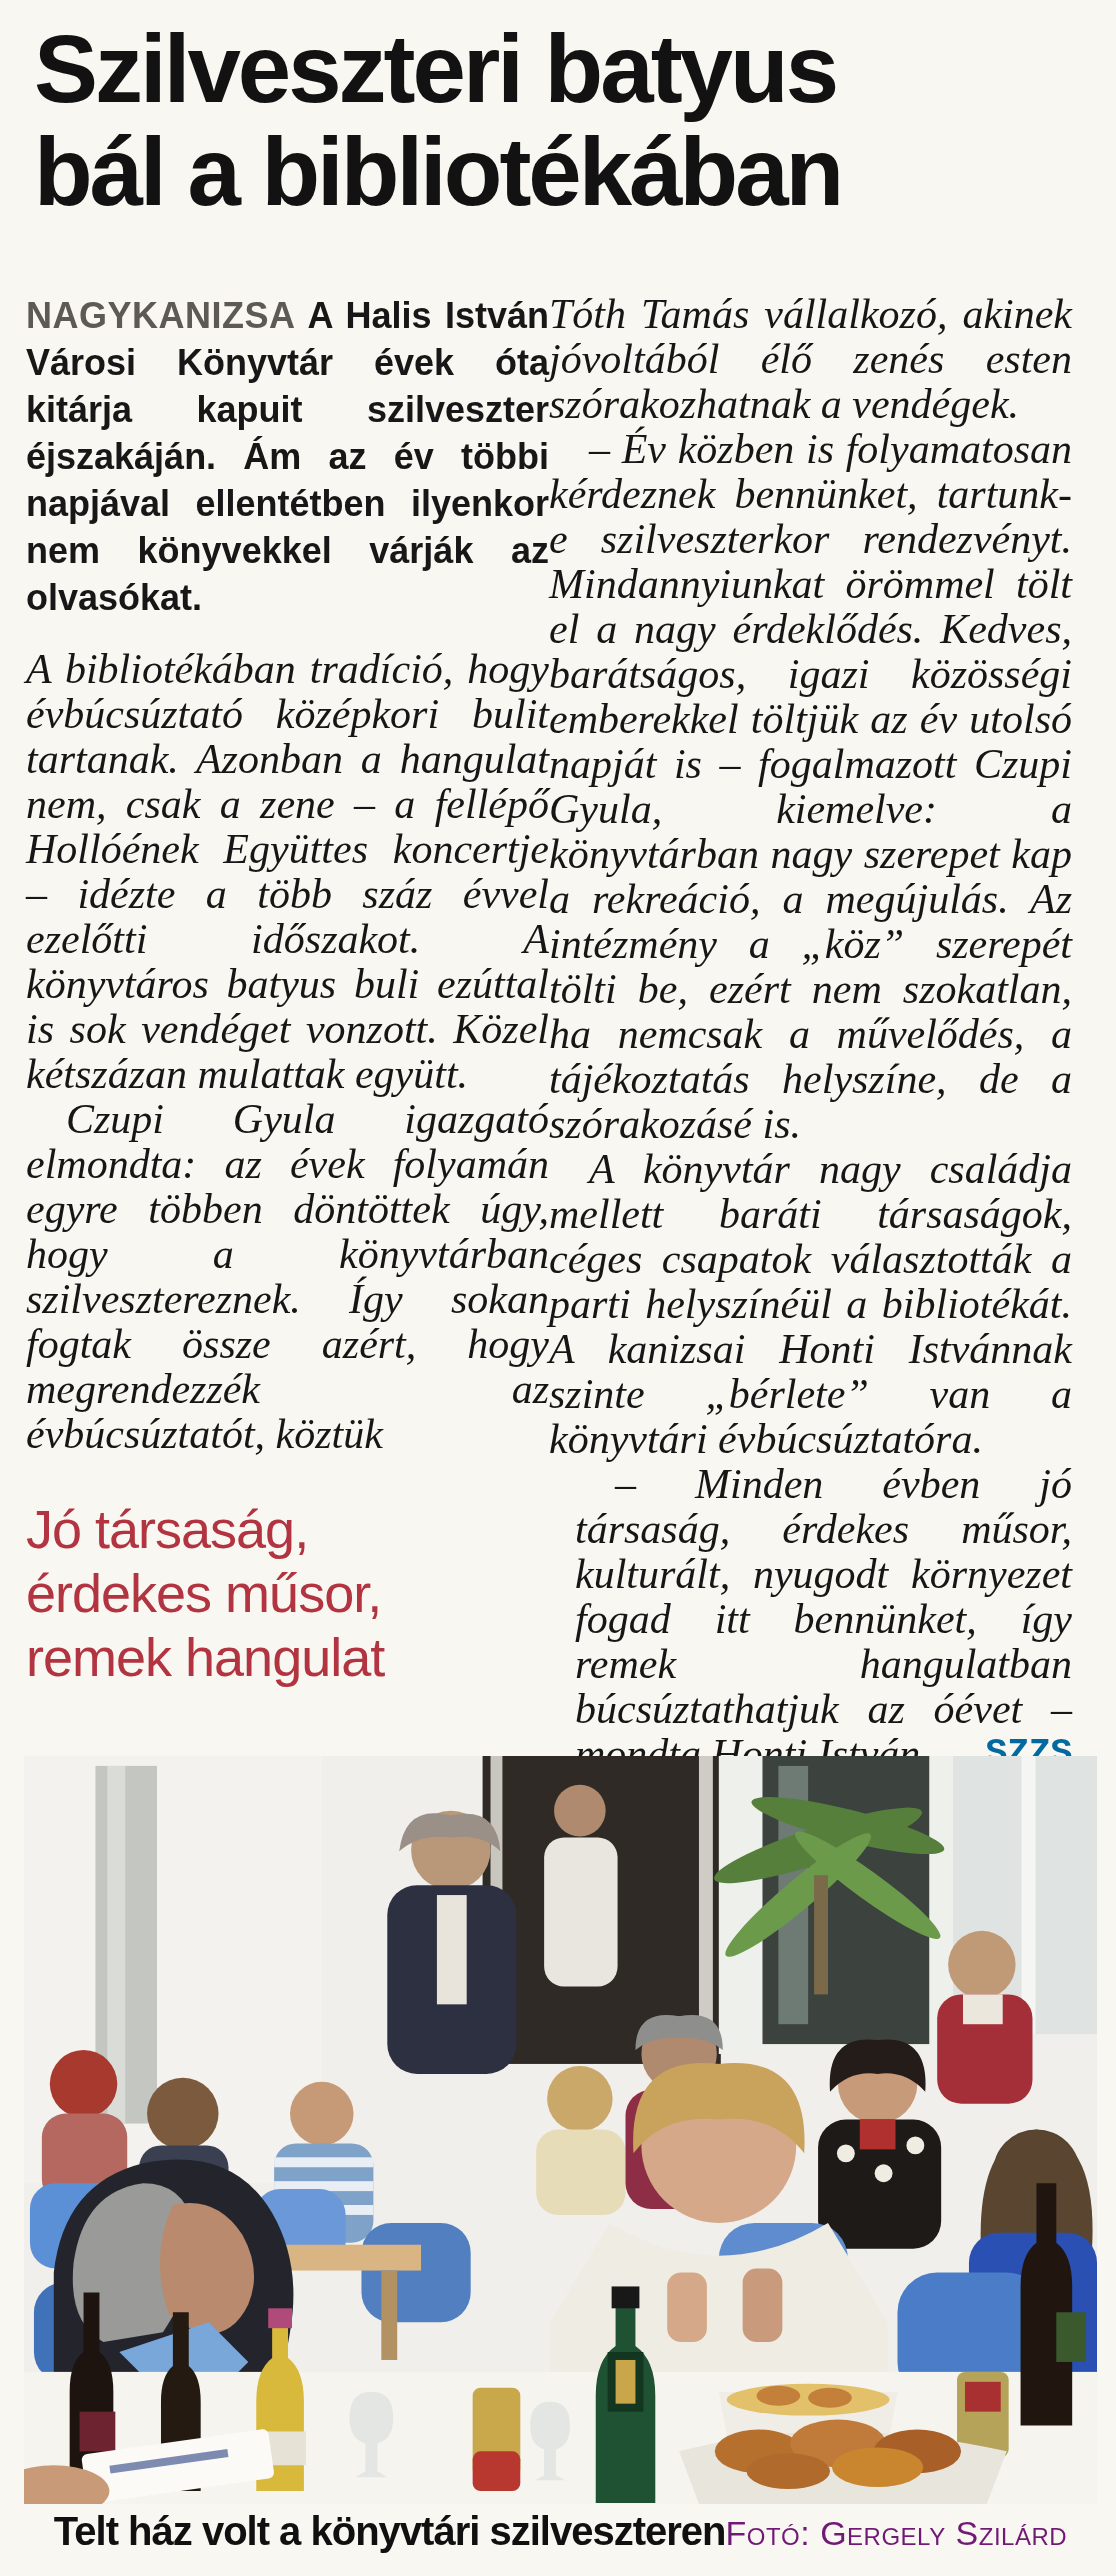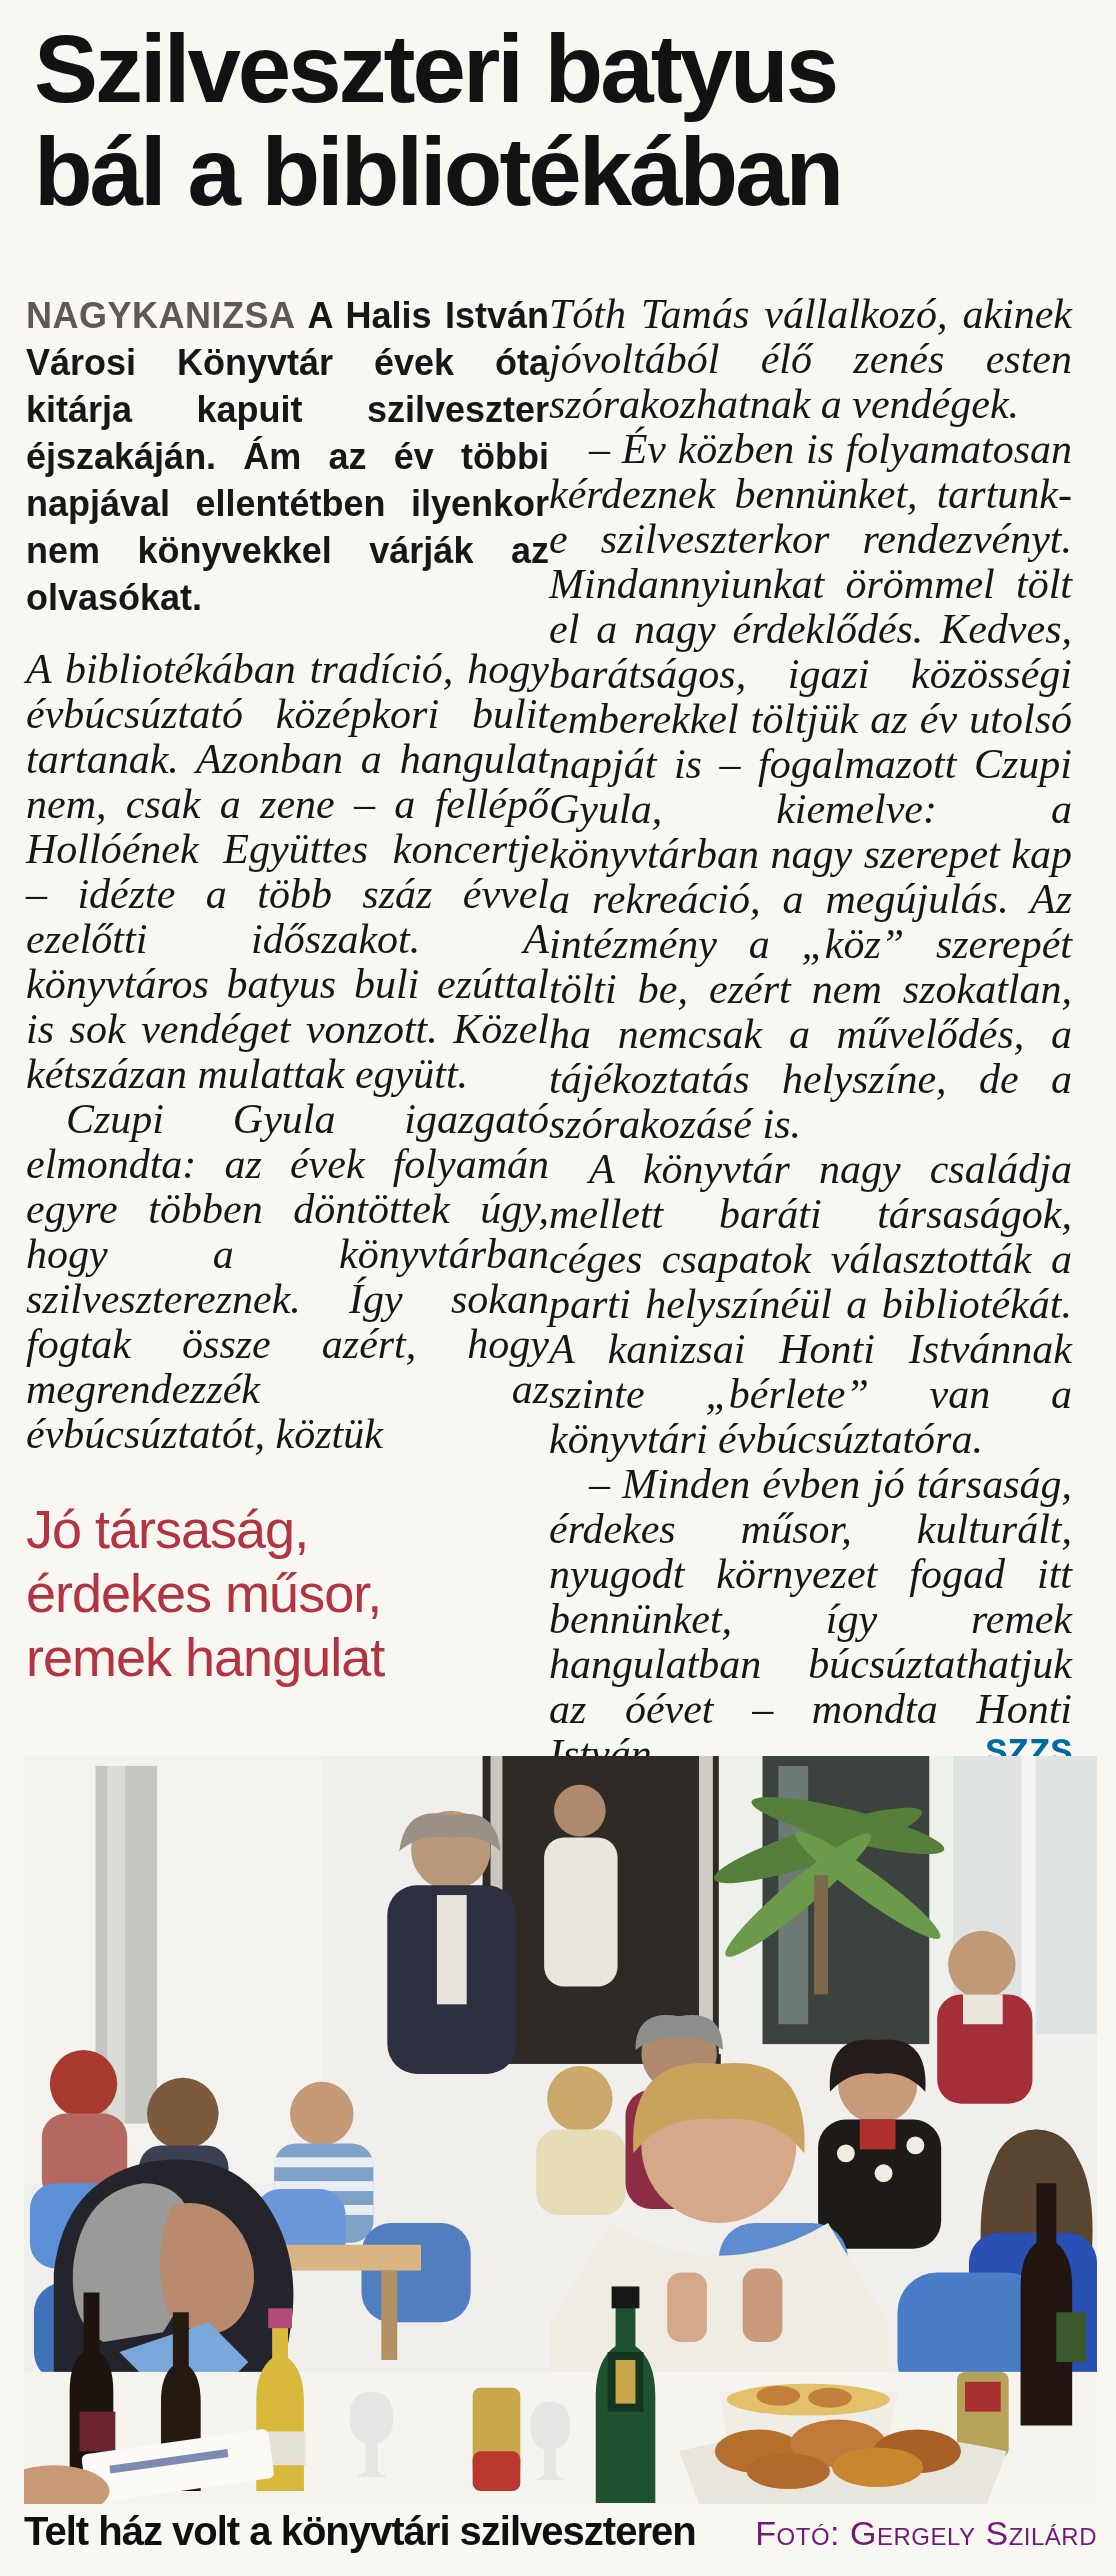--- a/index.html
+++ b/index.html
@@ -20,34 +20,34 @@
     font-size:36px;line-height:47px;text-align:justify;margin:0 0 26px 0;color:#171717;
   }
   .tag{color:#5d5955;letter-spacing:0.5px;}
   p.body{font-size:42px;line-height:45px;text-align:justify;margin:0;hyphens:auto;font-style:italic;}
   p.indent{text-indent:40px;}
   .quote{
     margin-top:40px;font-family:"Liberation Sans",sans-serif;
     font-size:54px;line-height:64px;color:#b23441;
     letter-spacing:-1px;
   }
-  .p-byline{position:relative;}
+  .p-byline{position:relative;margin-left:26px;}
   .byline{
     position:absolute;right:0;bottom:3px;
     font-family:Liberation Mono, monospace;font-weight:bold;
     font-size:37px;letter-spacing:-0.5px;color:#0369a1;
   }
   .photo{
     position:absolute;left:24px;top:1756px;width:1073px;height:748px;
     background:#eceae5;overflow:hidden;
   }
   .photo svg{display:block;width:100%;height:100%;}
   .caption-bar{
     position:absolute;left:24px;top:2509px;width:1073px;
-    display:flex;justify-content:space-between;align-items:baseline;background:#f9f7f2;
+    display:flex;justify-content:center;align-items:baseline;background:#f9f7f2;
   }
   .caption{
     font-family:"Liberation Sans",sans-serif;font-weight:bold;
     font-size:40px;letter-spacing:-1px;color:#101010;
   }
   .credit{
     font-family:"Liberation Sans",sans-serif;font-variant:small-caps;
     font-size:34px;color:#701a75;letter-spacing:0.5px;
   }
 </style>

